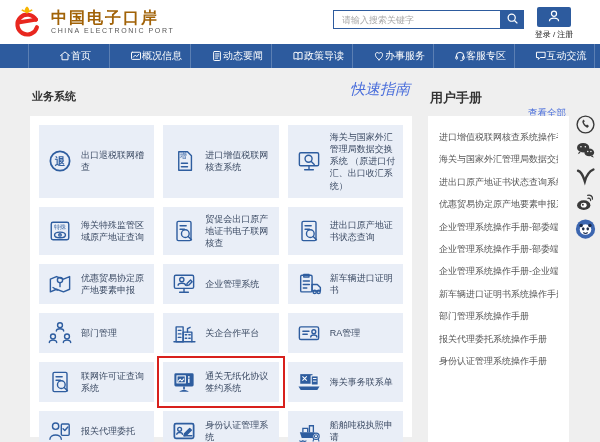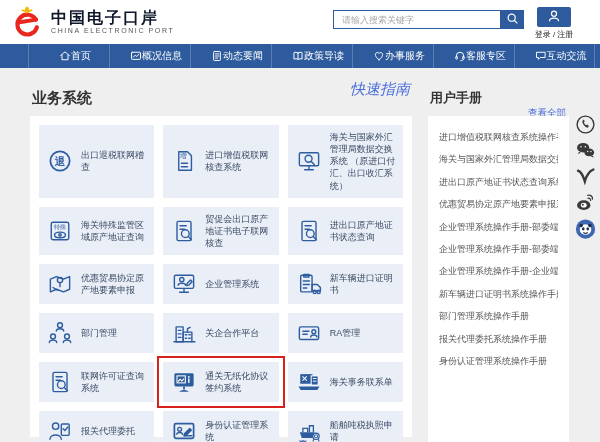--- a/index.html
+++ b/index.html
@@ -3,38 +3,38 @@
 <meta charset="utf-8">
 <style>
   * { margin:0; padding:0; box-sizing:border-box; }
   body { background:#888; font-family:"Liberation Sans", sans-serif; }
   .page { position:relative; width:600px; height:442px; background:#efefef; overflow:hidden; }
 
   
   .topbar { position:relative; height:44px; background:#fff; }
   .logo { position:absolute; left:10px; top:5px; display:flex; align-items:center; gap:7px; cursor:pointer; }
   .logo-mark svg { display:block; }
-  .brand-cn { display:block; font-size:16px; font-weight:bold; color:#0f172a; letter-spacing:2px; line-height:17px; }
+  .brand-cn { display:block; font-size:16px; font-weight:bold; color:#a16207; letter-spacing:2px; line-height:17px; }
   .brand-en { display:block; font-size:7px; color:#555; letter-spacing:1.6px; line-height:9px; }
   .search { position:absolute; left:333px; top:10px; display:flex; height:19px; }
   .search-input { width:167px; height:19px; border:1px solid #2d5b9e; border-right:none; font-size:9px; padding:0 8px; color:#333; outline:none; background:#fff; }
   .search-input::placeholder { color:#a9a9a9; }
   .search-btn { width:24px; height:19px; background:#2d5b9e; border:none; cursor:pointer; display:flex; align-items:center; justify-content:center; }
   .account { position:absolute; left:534px; top:7px; width:40px; text-align:center; }
   .login-btn { width:34px; height:20px; background:#2d5b9e; border:none; border-radius:2px; cursor:pointer; display:inline-flex; align-items:center; justify-content:center; }
   .login-text { margin-top:2px; font-size:8px; color:#222; cursor:pointer; white-space:nowrap; }
 
   
   .navbar { height:24px; background:#2d5b9e; display:flex; padding-left:28px; }
   .nav-item { flex:0 0 81px; display:flex; align-items:center; justify-content:center; color:#fff; font-size:10px; border-left:1px solid rgba(255,255,255,.22); cursor:pointer; white-space:nowrap;padding-left:12px; }
   .nav-item:last-child { border-right:1px solid rgba(255,255,255,.22); }
   .nav-ico { display:flex; }
 
   
-  .biz-title { position:absolute; left:32px; top:89px; font-size:15px; font-weight:600; color:#333; }
+  .biz-title { position:absolute; left:32px; top:89px; font-size:11px; font-weight:600; color:#333; }
   .quick-guide { position:absolute; right:190px; top:80px; font-size:15px; color:#4a6edb; cursor:pointer; text-decoration:none;font-style:italic; }
   .manual-title { position:absolute; left:430px; top:89px; font-size:13px; font-weight:600; color:#333; }
   .view-all { position:absolute; right:34px; top:107px; font-size:9.5px; color:#4a6edb; cursor:pointer; text-decoration:none; }
 
   
   .biz-panel { position:absolute; left:30px; top:116px; width:382px; height:321px; background:#fff; padding:9px; }
   .grid { display:grid; grid-template-columns:repeat(3,1fr); gap:9px; }
   .tile { background:#e9eef7; display:flex; align-items:center; gap:7px; padding:6px 7px; min-height:38px; cursor:pointer; }
   .tile.hl { outline:2.5px solid #d8201c; outline-offset:4px; }
   .t-ico { flex:0 0 28px; display:flex; align-items:center; justify-content:center; }

